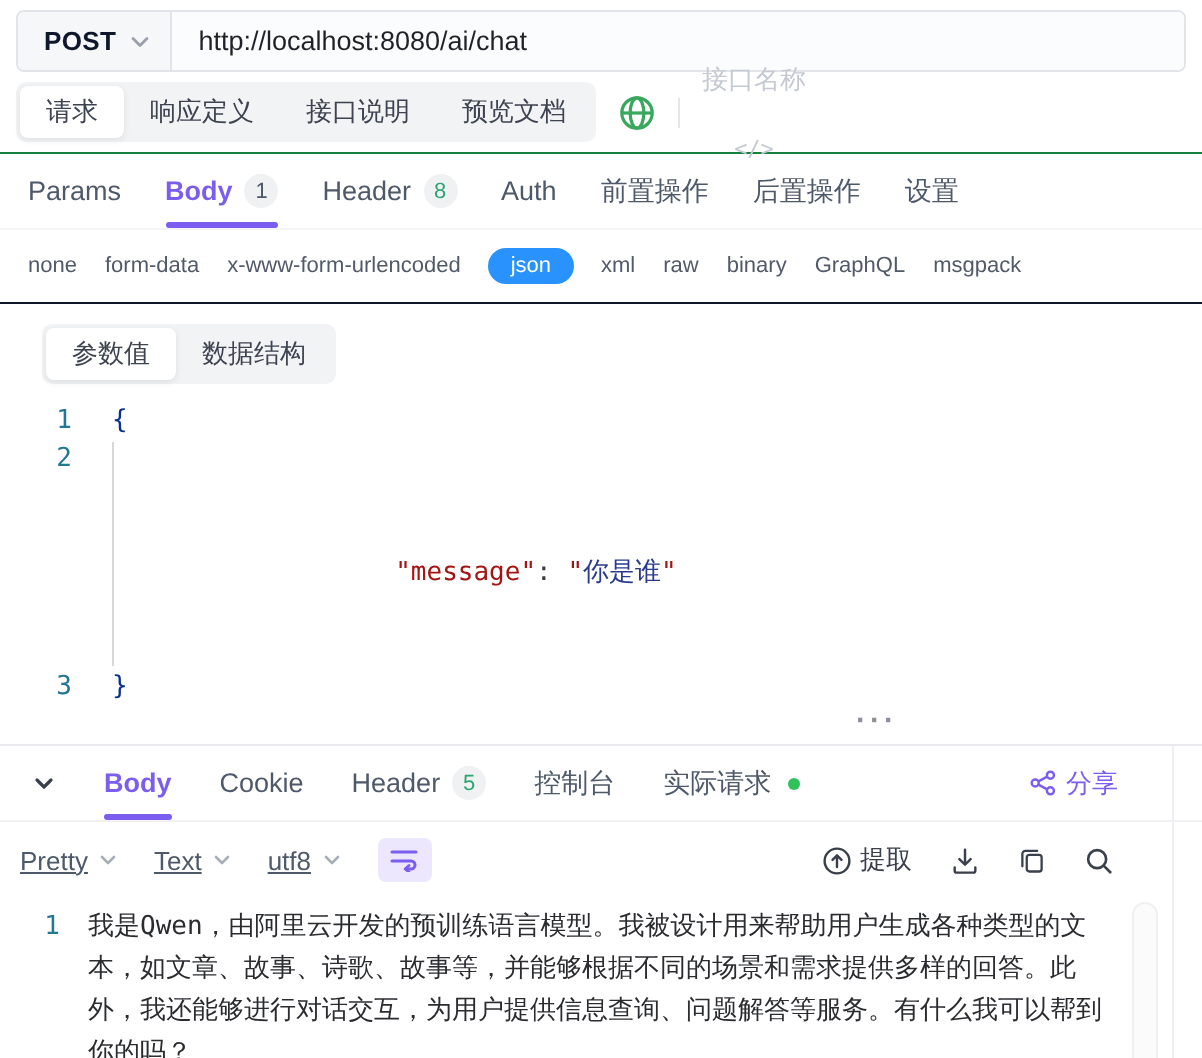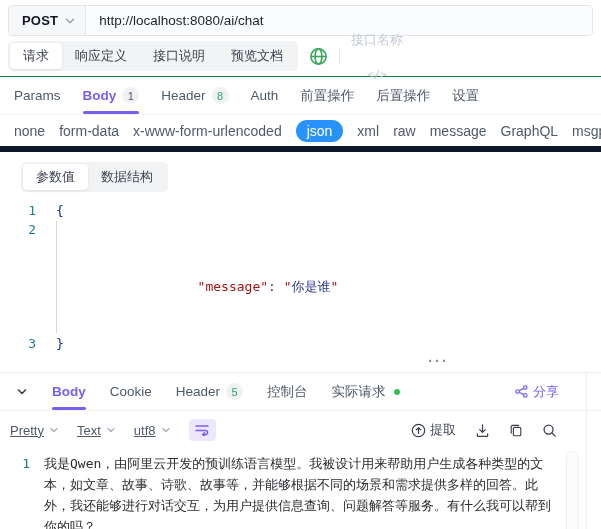--- a/index.html
+++ b/index.html
@@ -31,21 +31,21 @@
   .req-tabs { display:flex; align-items:center; height:38px; padding:0 14px; gap:22px; border-bottom:1px solid #f4f5f7; }
   .tab2 { position:relative; height:100%; display:flex; align-items:center; gap:6px;
     color:#4e5969; font-size:13.5px; white-space:nowrap; cursor:pointer; }
   .tab2.active { color:#7b5df0; font-weight:700; }
   .tab2.active::after { content:""; position:absolute; left:0; right:0; bottom:0; height:3px; border-radius:2px; background:#7b5df0; }
   .badge { min-width:17px; height:17px; border-radius:9px; background:#f0f1f3; color:#4e5969;
     font-size:11px; display:inline-flex; align-items:center; justify-content:center; padding:0 5px; font-weight:400; }
   .badge.green { color:#2ba471; }
   
   .body-types { display:flex; align-items:center; height:37px; padding:0 14px; gap:14px;
-    border-bottom:6px solid #0f172a; color:#515a68; font-size:14px; }
+    border-bottom:1px solid #0f172a; color:#515a68; font-size:11px; }
   .bt { white-space:nowrap; cursor:pointer; }
   .bt.active { background:#2a92fc; color:#fff; padding:3px 11px; border-radius:12px; }
   
   .param-seg-row { padding:10px 8px 9px 21px; }
   .editor { font-family:"DejaVu Sans Mono","Liberation Mono",monospace; font-size:13px; line-height:19px; }
   .ed-line { display:flex; }
   .ln { width:36px; text-align:right; color:#237893; padding-right:20px; flex:none; box-sizing:content-box; }
   .code-content { position:relative; white-space:pre; color:#0b318f; }
   .tok-brace { color:#0b318f; }
   .tok-str { color:#a31515; }
@@ -140,21 +140,21 @@
     </div>
 </div>
 
 <div class="body-types">
   <span class="bt">none</span>
   <span class="bt">form-data</span>
   <span class="bt">x-www-form-urlencoded</span>
   <span class="bt active">json</span>
   <span class="bt">xml</span>
   <span class="bt">raw</span>
-  <span class="bt">message</span>
+  <span class="bt">binary</span>
   <span class="bt">GraphQL</span>
   <span class="bt">msgpack</span>
 </div>
 
 <div class="param-seg-row">
   <div class="seg">
     <div class="seg-item active">参数值</div>
     <div class="seg-item">数据结构</div>
   </div>
 </div>

